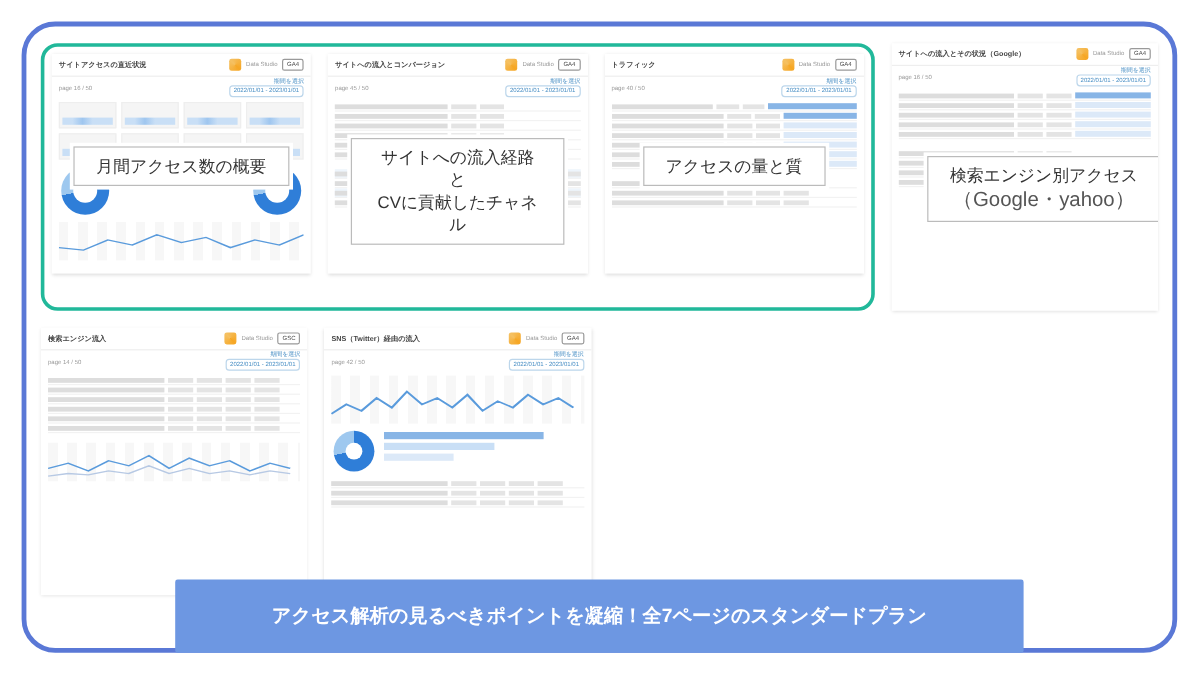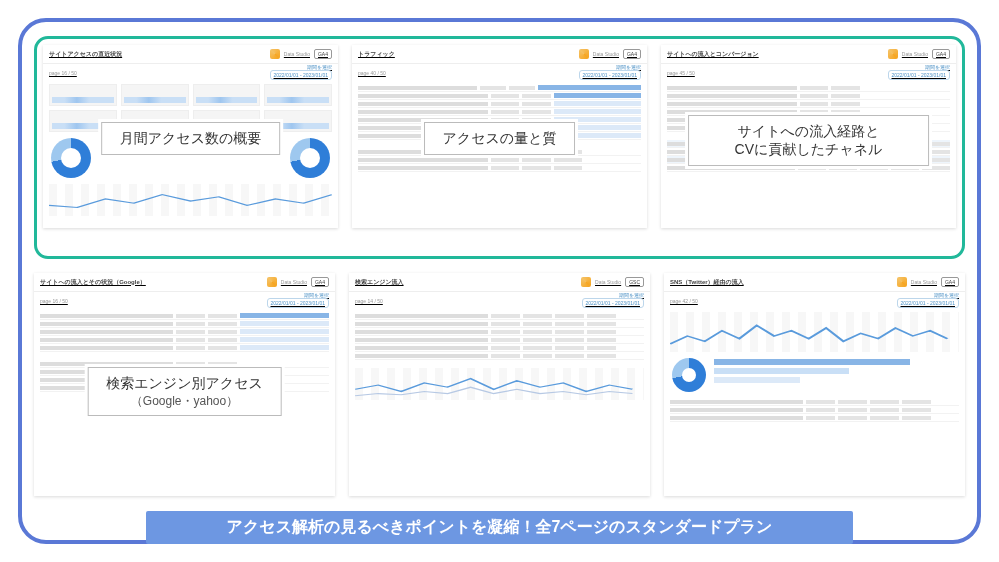--- a/index.html
+++ b/index.html
@@ -10,25 +10,24 @@
     overflow:hidden;
   }
   .outer-frame {
     position:absolute; inset:18px;
     border:4px solid #5a78d6;
     border-radius:28px;
     padding:14px 12px 44px 12px;
   }
   .grid {
     display:grid;
-    grid-template-columns:repeat(3, 1fr);
+    grid-template-columns:repeat(4, 1fr);
     grid-template-rows:repeat(2, 1fr);
     gap:14px;
     height:100%;
-    text-decoration:underline;
   }
   .green-group {
     grid-column:1/4;
     grid-row:1/2;
     border:3px solid #21b89a;
     border-radius:14px;
     display:grid;
     grid-template-columns:repeat(3, 1fr);
     gap:14px;
     padding:6px 6px 28px 6px;
@@ -49,21 +48,21 @@
   .blue-ribbon {
     position:absolute;
     left:0; right:0; bottom:-4px;
     margin:0 auto;
     width:74%;
     background:#6d97e2;
     color:#fff;
     text-align:center;
     font-size:16px;
     font-weight:600;
-    padding:6px 0;
+    padding:20px 0;
     border-radius:2px;
   }
   
   .card {
     background:#fff;
     box-shadow:0 1px 3px rgba(0,0,0,.15);
     position:relative;
     overflow:hidden;
     font-size:5px;
     color:#888;
@@ -116,21 +115,21 @@
     background:#fff;
     border:1px solid #bbb;
     padding:6px 18px;
     text-align:center;
     font-size:14px;
     color:#333;
     line-height:1.35;
     white-space:nowrap;
     box-shadow:0 0 0 3px #fff;
   }
-  .subcap { font-size:12px; color:#555; display:block;}
+  .subcap { font-size:17px; color:#555; display:block;}
 </style>
 </head>
 <body>
 
 <div class="outer-frame">
   <div class="grid">
 
     <div class="green-group">
 
       <div class="card">
@@ -166,20 +165,106 @@
             <polyline points="0,20 10,22 20,14 30,18 40,10 50,16 60,12 70,20 80,14 90,18 100,10" fill="none" stroke="#5a9bdc" stroke-width="1"></polyline>
           </svg>
         </div>
         <div class="caption-box" style="top:42%;">
           <span>月間アクセス数の概要</span>
         </div>
       </div>
 
       <div class="card">
         <div class="card-head">
+          <span class="title">サイトへの流入とコンバージョン</span>
+          <div class="head-right">
+            <span class="ga-logo"></span>
+            <span class="ga-name">Data Studio</span>
+            <span class="badge">GA4</span>
+          </div>
+        </div>
+        <span class="sel-label">期間を選択</span>
+        <div style="display:flex;justify-content:space-between;padding:0 6px;">
+          <span class="pagenum">page 45 / 50</span>
+          <span class="date-sel">2022/01/01 - 2023/01/01</span>
+        </div>
+        <div class="rows">
+          <div class="row">
+              <span class="lab"></span>
+              <span class="num"></span>
+              <span class="num"></span>
+            </div>
+          <div class="row">
+              <span class="lab"></span>
+              <span class="num"></span>
+              <span class="num"></span>
+            </div>
+          <div class="row">
+              <span class="lab"></span>
+              <span class="num"></span>
+              <span class="num"></span>
+            </div>
+          <div class="row">
+              <span class="lab"></span>
+              <span class="num"></span>
+              <span class="num"></span>
+            </div>
+          <div class="row">
+              <span class="lab"></span>
+              <span class="num"></span>
+              <span class="num"></span>
+            </div>
+          <div class="row">
+              <span class="lab"></span>
+              <span class="num"></span>
+              <span class="num"></span>
+            </div>
+        </div>
+        <div class="rows">
+          <div class="row" style="background:#eef5fc">
+              <span class="lab"></span>
+              <span class="num"></span>
+              <span class="num"></span>
+              <span class="num"></span>
+              <span class="num"></span>
+              <span class="num"></span>
+            </div>
+          <div class="row">
+              <span class="lab"></span>
+              <span class="num"></span>
+              <span class="num"></span>
+              <span class="num"></span>
+              <span class="num"></span>
+              <span class="num"></span>
+            </div>
+          <div class="row" style="background:#eef5fc">
+              <span class="lab"></span>
+              <span class="num"></span>
+              <span class="num"></span>
+              <span class="num"></span>
+              <span class="num"></span>
+              <span class="num"></span>
+            </div>
+          <div class="row">
+              <span class="lab"></span>
+              <span class="num"></span>
+              <span class="num"></span>
+              <span class="num"></span>
+              <span class="num"></span>
+              <span class="num"></span>
+            </div>
+        </div>
+        <div class="caption-box" style="top:38%;white-space:normal;width:82%;">
+          <span style="white-space:pre-line;">サイトへの流入経路と
+CVに貢献したチャネル</span>
+        </div>
+      </div>
+
+      <div class="card">
+        <div class="card-head">
           <span class="title">トラフィック</span>
           <div class="head-right">
             <span class="ga-logo"></span>
             <span class="ga-name">Data Studio</span>
             <span class="badge">GA4</span>
           </div>
         </div>
         <span class="sel-label">期間を選択</span>
         <div style="display:flex;justify-content:space-between;padding:0 6px;">
           <span class="pagenum">page 40 / 50</span>
@@ -244,106 +329,20 @@
             </div>
           <div class="row">
               <span class="lab"></span>
               <span class="num"></span>
               <span class="num"></span>
               <span class="num"></span>
             </div>
         </div>
         <div class="caption-box" style="top:42%;">
           <span>アクセスの量と質</span>
-        </div>
-      </div>
-
-      <div class="card">
-        <div class="card-head">
-          <span class="title">サイトへの流入とコンバージョン</span>
-          <div class="head-right">
-            <span class="ga-logo"></span>
-            <span class="ga-name">Data Studio</span>
-            <span class="badge">GA4</span>
-          </div>
-        </div>
-        <span class="sel-label">期間を選択</span>
-        <div style="display:flex;justify-content:space-between;padding:0 6px;">
-          <span class="pagenum">page 45 / 50</span>
-          <span class="date-sel">2022/01/01 - 2023/01/01</span>
-        </div>
-        <div class="rows">
-          <div class="row">
-              <span class="lab"></span>
-              <span class="num"></span>
-              <span class="num"></span>
-            </div>
-          <div class="row">
-              <span class="lab"></span>
-              <span class="num"></span>
-              <span class="num"></span>
-            </div>
-          <div class="row">
-              <span class="lab"></span>
-              <span class="num"></span>
-              <span class="num"></span>
-            </div>
-          <div class="row">
-              <span class="lab"></span>
-              <span class="num"></span>
-              <span class="num"></span>
-            </div>
-          <div class="row">
-              <span class="lab"></span>
-              <span class="num"></span>
-              <span class="num"></span>
-            </div>
-          <div class="row">
-              <span class="lab"></span>
-              <span class="num"></span>
-              <span class="num"></span>
-            </div>
-        </div>
-        <div class="rows">
-          <div class="row" style="background:#eef5fc">
-              <span class="lab"></span>
-              <span class="num"></span>
-              <span class="num"></span>
-              <span class="num"></span>
-              <span class="num"></span>
-              <span class="num"></span>
-            </div>
-          <div class="row">
-              <span class="lab"></span>
-              <span class="num"></span>
-              <span class="num"></span>
-              <span class="num"></span>
-              <span class="num"></span>
-              <span class="num"></span>
-            </div>
-          <div class="row" style="background:#eef5fc">
-              <span class="lab"></span>
-              <span class="num"></span>
-              <span class="num"></span>
-              <span class="num"></span>
-              <span class="num"></span>
-              <span class="num"></span>
-            </div>
-          <div class="row">
-              <span class="lab"></span>
-              <span class="num"></span>
-              <span class="num"></span>
-              <span class="num"></span>
-              <span class="num"></span>
-              <span class="num"></span>
-            </div>
-        </div>
-        <div class="caption-box" style="top:38%;white-space:normal;width:82%;">
-          <span style="white-space:pre-line;">サイトへの流入経路と
-CVに貢献したチャネル</span>
         </div>
       </div>
 
     </div>
 
     <div class="card">
       <div class="card-head">
         <span class="title">サイトへの流入とその状況（Google）</span>
         <div class="head-right">
           <span class="ga-logo"></span>
@@ -403,21 +402,21 @@
             <span class="lab"></span>
             <span class="num"></span>
             <span class="num"></span>
           </div>
         <div class="row">
             <span class="lab"></span>
             <span class="num"></span>
             <span class="num"></span>
           </div>
       </div>
-      <div class="caption-box" style="top:42%;">
+      <div class="caption-box" style="top:42%;margin-left:16px;">
         <span>検索エンジン別アクセス</span>
         <span class="subcap">（Google・yahoo）</span>
       </div>
     </div>
 
     <div class="card">
       <div class="card-head">
         <span class="title">検索エンジン流入</span>
         <div class="head-right">
           <span class="ga-logo"></span>

